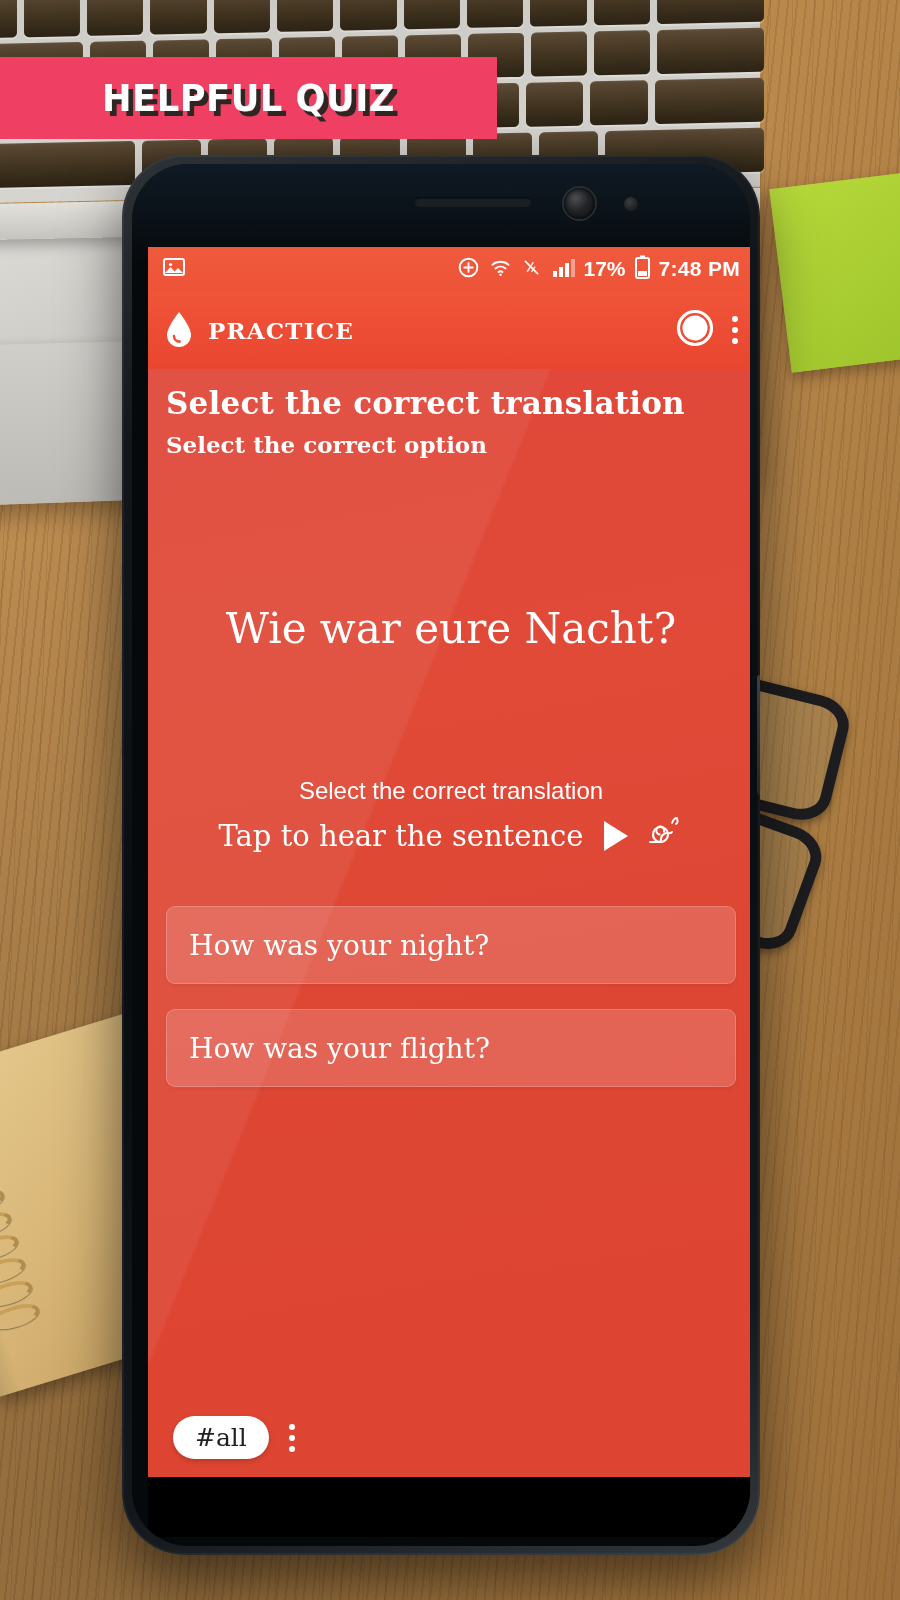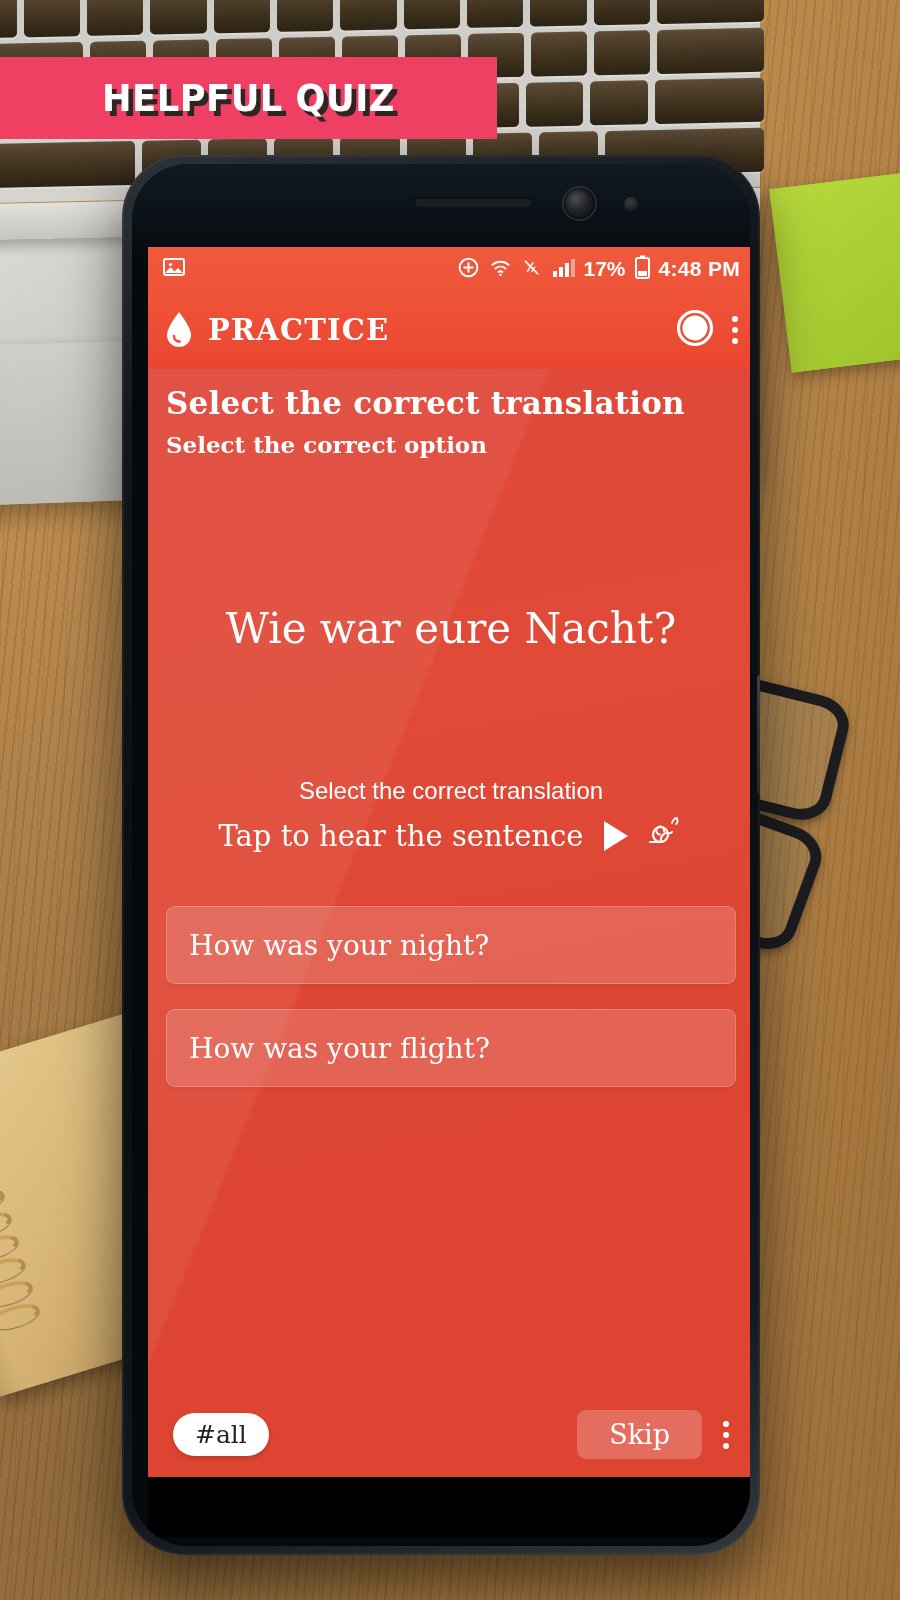--- a/index.html
+++ b/index.html
@@ -175,21 +175,21 @@
 
   
   .appbar{
     height:78px;position:relative;
     background:linear-gradient(180deg,#ef5538 0%,#ec4b34 60%,#e9462f 100%);
     display:flex;align-items:center;padding:0 16px;box-sizing:border-box;
   }
   .logo-drop{width:30px;height:38px;margin-right:14px;flex:0 0 auto;}
   .appbar-title{
     font-family:"DejaVu Serif",serif;font-weight:bold;color:#fff;
-    font-size:29px;letter-spacing:1.2px;
+    font-size:23px;letter-spacing:1.2px;
   }
   .appbar-right{margin-left:auto;display:flex;align-items:center;gap:16px;}
   .dots3{width:7px;display:flex;flex-direction:column;gap:5px;align-items:center;}
   .dots3 i{width:6px;height:6px;border-radius:50%;background:#fff;display:block;}
 
   
   .appbody{
     position:relative;height:1108px;
     background:linear-gradient(170deg,#e0473a 0%,#e04a37 30%,#de4634 60%,#dd4431 100%);
     overflow:hidden;
@@ -394,21 +394,21 @@
               </svg>
           </span>
           <span class="sb-batt-pct">17%</span>
           <span class="ico">
             <svg width="15" height="24" viewBox="0 0 15 24">
                 <rect x="5" y="0.5" width="5" height="2.5" fill="#fff"></rect>
                 <rect x="1" y="3" width="13" height="20" rx="2" fill="none" stroke="#fff" stroke-width="2"></rect>
                 <rect x="3" y="16" width="9" height="5" fill="#fff"></rect>
               </svg>
           </span>
-          <span class="sb-time">4:48 PM</span>
+          <span class="sb-time">7:48 PM</span>
         </div>
       </div>
 
       <div class="appbar">
         <span class="logo-drop">
           <svg width="30" height="38" viewBox="0 0 30 38">
               <path d="M15 1C15 1 3 16 3 24a12 12 0 0024 0C27 16 15 1 15 1z" fill="#fff"></path>
               <path d="M10 25c0 3.4 2.6 5.6 5.6 5.6" fill="none" stroke="#ee5138" stroke-width="2.6" stroke-linecap="round"></path>
             </svg>
         </span>
@@ -456,21 +456,20 @@
           <div class="option">
             <span>How was your night?</span>
           </div>
           <div class="option">
             <span>How was your flight?</span>
           </div>
         </div>
 
         <div class="bottombar">
           <span class="chip-all">#all</span>
-          <span class="skip-btn">Skip</span>
           <span class="dots3">
               <i></i>
               <i></i>
               <i></i>
             </span>
         </div>
       </div>
 
     </div>
 

